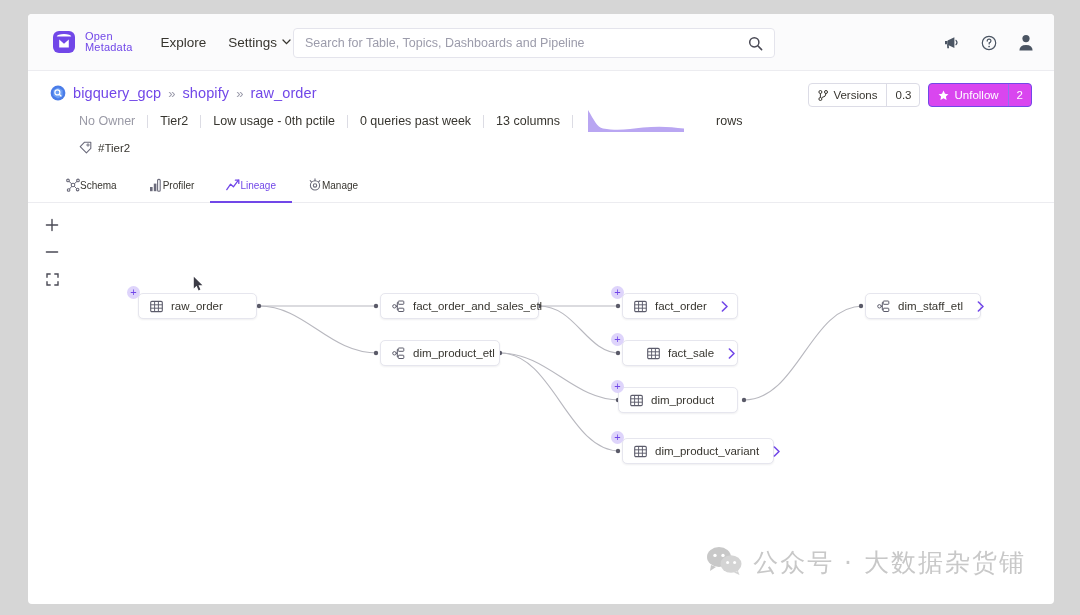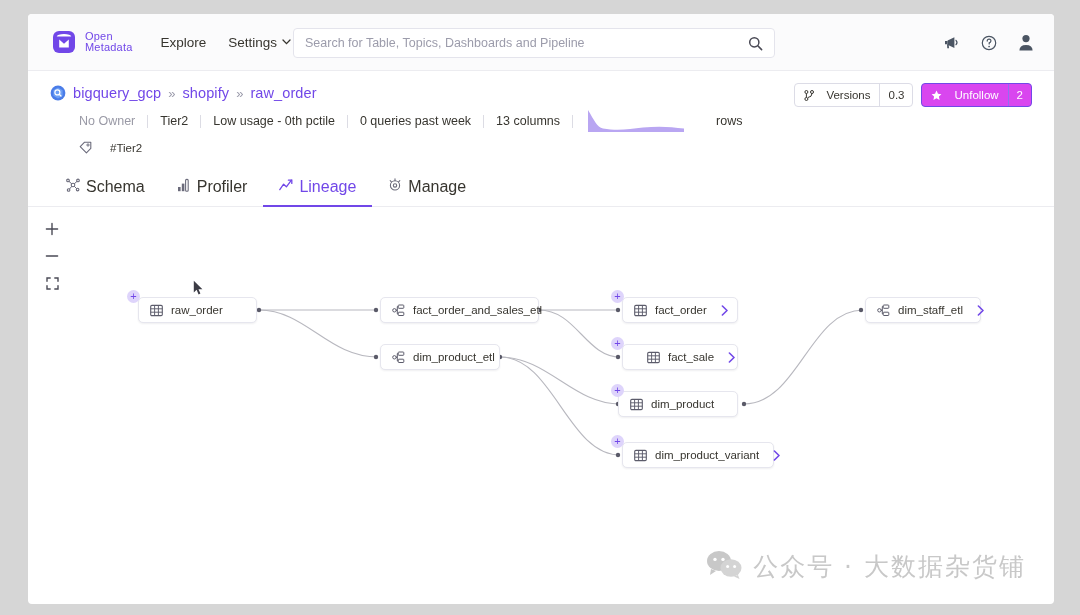--- a/index.html
+++ b/index.html
@@ -77,35 +77,35 @@
     margin: 9px 0 0 29px; height: 22px;
   }
   .meta-item { font-size: 12.5px; color: #37352f; white-space: nowrap; }
   .meta-item.muted { color: #9a9aa6; }
   .meta-div {
     width: 1px; height: 13px; background: #dcdce4; margin: 0 12px;
   }
   .spark { margin-left: 2px; display: flex; align-items: flex-end; }
   .rows-lbl { font-size: 12.5px; color: #37352f; margin-left: 7px; padding-left: 24px; }
 
-  .tag-row { display: flex; align-items: center; gap: 18px; margin: 9px 0 12px 29px; }
+  .tag-row { display: flex; align-items: center; gap: 6px; margin: 9px 0 12px 29px; }
   .tag-icon { color: #6b6b7b; display: flex; }
   .tag-text { font-size: 11.5px; color: #37352f; }
 
   .hdr-actions {
     position: absolute; right: 22px; top: 12px;
     display: flex; align-items: center; gap: 8px;
   }
   .btn-grp {
     display: flex; align-items: center; height: 24px;
     border: 1px solid #dcdce6; border-radius: 4px; overflow: hidden;
     background: #fff; cursor: pointer;
   }
   .btn-grp .lbl {
-    display: flex; align-items: center; gap: 12px;
+    display: flex; align-items: center; gap: 5px;
     font-size: 11.5px; color: #37352f; padding: 0 9px; height: 100%;
   }
   .btn-grp .cnt {
     font-size: 11.5px; color: #37352f; padding: 0 8px;
     border-left: 1px solid #dcdce6; height: 100%;
     display: flex; align-items: center;
   }
   .btn-grp.primary {
     background: #d946ef; border-color: #7147e8;
   }
@@ -113,23 +113,23 @@
   .btn-grp.primary .cnt { color: #fff; border-left-color: #8f6ff0; }
 
   
   .tabs {
     display: flex; align-items: flex-end; gap: 0;
     margin: 16px 0 0 0; padding: 0 22px;
     border-bottom: 1px solid #ececf0;
     position: relative;
   }
   .tab {
-    display: flex; align-items: flex-start; gap: 6px;
+    display: flex; align-items: center; 
     padding: 8px 16px 9px 16px;
-    font-size: 16px; color: #37352f; cursor: pointer;
+    font-size: 10px; color: #37352f; cursor: pointer;
     border-bottom: 2px solid transparent;
     margin-bottom: -1px;
   }
   .tab .ticon { display: flex; color: #6b6b7b; }
   .tab.active { color: #7147e8; border-bottom-color: #7147e8; }
   .tab.active .ticon { color: #7147e8; }
 
   
   .canvas {
     position: relative;

